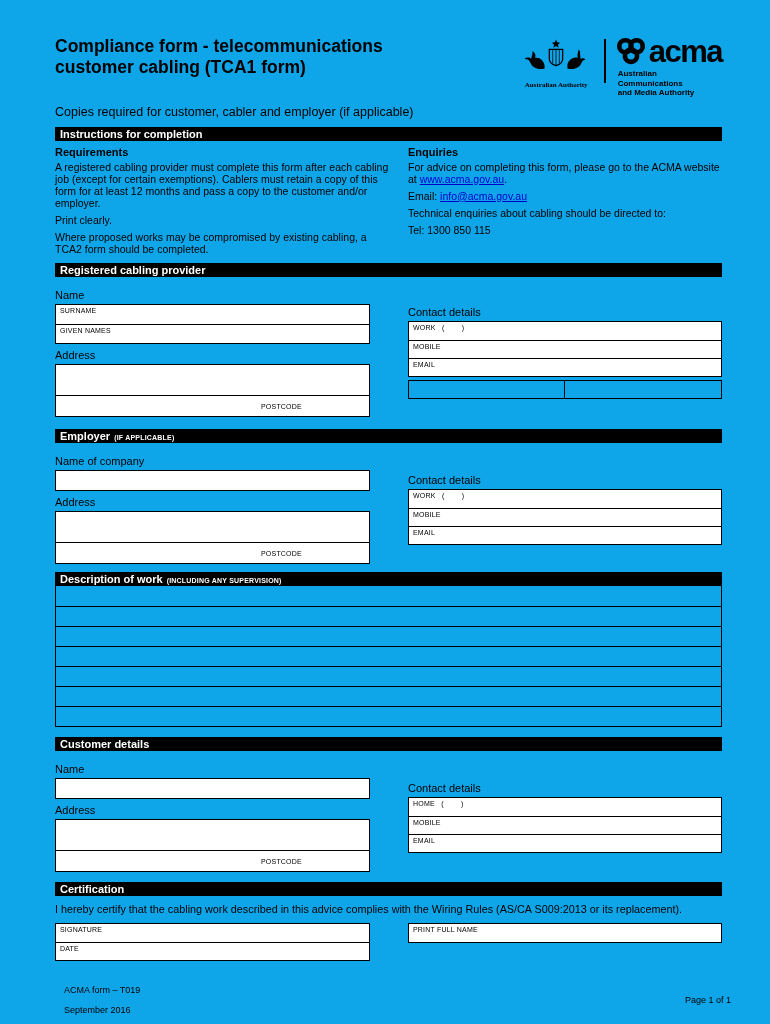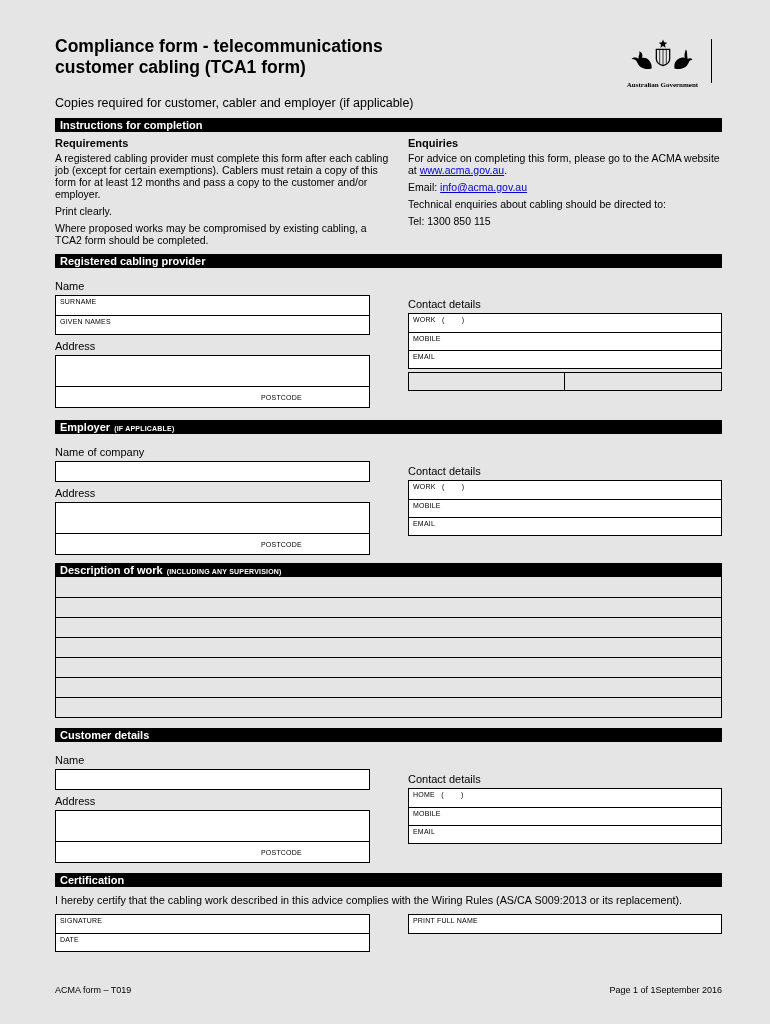--- a/index.html
+++ b/index.html
@@ -1,18 +1,18 @@
 <!DOCTYPE html>
 <html><head>
 <meta charset="utf-8">
 <style>
   * { margin:0; padding:0; box-sizing:border-box; }
   html,body { background:#ffffff; }
   .page {
-    position:relative; width:770px; height:1024px; background:#e5e5e5;
+    position:relative; width:770px; height:1024px; background:#0ea5e9;
     font-family:"Liberation Sans", sans-serif; color:#000; overflow:hidden;
   }
   .content { position:absolute; left:55px; top:0; width:667px; }
 
   
   .header-row { display:flex; justify-content:space-between; padding-top:36px; }
   .title { font-size:17.5px; font-weight:bold; line-height:21px; width:420px; }
   .logos { display:flex; align-items:flex-start; }
   .gov-logo { text-align:center; margin-right:8px; padding-top:2px; }
   .gov-caption { font-family:"Liberation Serif", serif; font-size:7px; font-weight:bold; margin-top:1px; }
@@ -61,21 +61,21 @@
   
   .work-box { border:1px solid #000; border-top:none; }
   .work-row { height:20px; }
   .work-row + .work-row { border-top:1px solid #000; }
 
   
   .cert-statement { font-size:10.8px; margin-top:7px; white-space:nowrap; }
   .cert-row { display:flex; margin-top:8px; align-items:flex-start; }
 
   
-  .footer { position:absolute; left:55px; top:985px; width:667px; display:flex; font-size:9px; }
+  .footer { position:absolute; left:64px; top:985px; width:667px; display:flex; font-size:9px;flex-direction:column; }
   .footer-center { flex:1; text-align:right; }
 
   svg .ink { fill:#000; }
 </style>
 </head>
 <body>
 
 <div class="page">
   <div class="content">
 
@@ -86,23 +86,38 @@
       </div>
       <div class="logos">
         <div class="gov-logo">
           <svg width="72" height="38" viewBox="0 0 72 40">
             <path class="ink" d="M36,1.5 l1.2,3.1 3.2,0.3 -2.4,2.1 0.8,3.2 -2.8,-1.8 -2.8,1.8 0.8,-3.2 -2.4,-2.1 3.2,-0.3 z"></path>
             <path d="M29,12 h14 v10 q0,5 -7,7 q-7,-2 -7,-7 z" fill="none" stroke="#000" stroke-width="1.4"></path>
             <path d="M32.5,12 v15 M36,12 v17 M39.5,12 v15" stroke="#000" stroke-width="0.8" fill="none"></path>
             <path class="ink" d="M24,32 c-7,2 -13,-1 -15,-6 c-1,-3 -3,-4 -6,-4 c2,-2 5,-2 7,0 c0,-3 2,-5 1,-8 c3,1 4,4 3,7 c5,-1 9,3 10,8 z"></path>
             <path class="ink" d="M48,32 c7,2 13,-1 15,-6 c1,-2 2,-3 4,-3 c-1,-2 -4,-2 -5,-1 c-1,-5 0,-8 -2,-10 c-1,3 -2,6 -1,9 c-5,-2 -11,3 -11,8 z"></path>
           </svg>
-          <div class="gov-caption">Australian Government</div>
+          <div class="gov-caption">Australian Authority</div>
         </div>
         <div class="logo-divider"></div>
+        <div class="acma-logo">
+          <div class="acma-top">
+            <svg width="30" height="30" viewBox="0 0 32 32">
+              <circle cx="10" cy="11" r="6.5" fill="none" stroke="#000" stroke-width="5"></circle>
+              <circle cx="22" cy="11" r="6.5" fill="none" stroke="#000" stroke-width="5"></circle>
+              <circle cx="16" cy="21" r="6.5" fill="none" stroke="#000" stroke-width="5"></circle>
+            </svg>
+            <span class="acma-wordmark">acma</span>
+          </div>
+          <div class="acma-caption">
+            <div>Australian</div>
+            <div>Communications</div>
+            <div>and Media Authority</div>
+          </div>
+        </div>
       </div>
     </div>
 
     <div class="subtitle">Copies required for customer, cabler and employer (if applicable)</div>
 
     <div class="bar mt8">Instructions for completion</div>
     <div class="instr">
       <div class="instr-left">
         <div class="col-heading">Requirements</div>
         <p style="margin-top:0;">A registered cabling provider must complete this form after each cabling job (except for certain exemptions). Cablers must retain a copy of this form for at least 12 months and pass a copy to the customer and/or employer.</p>

